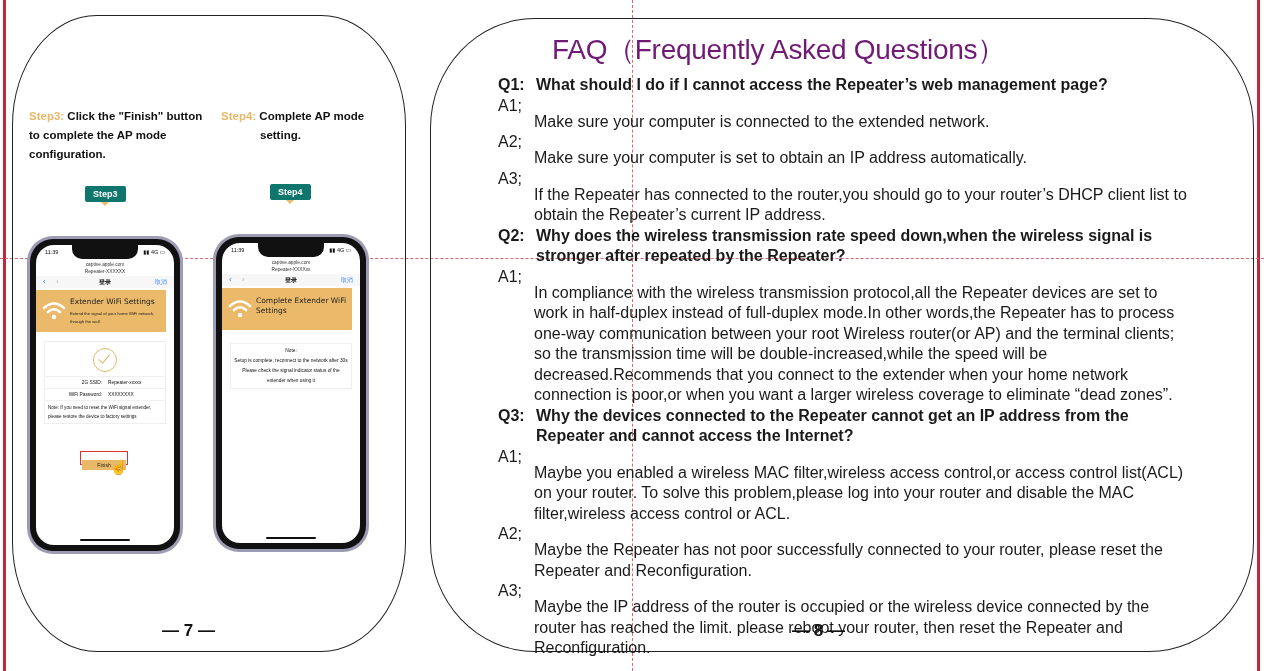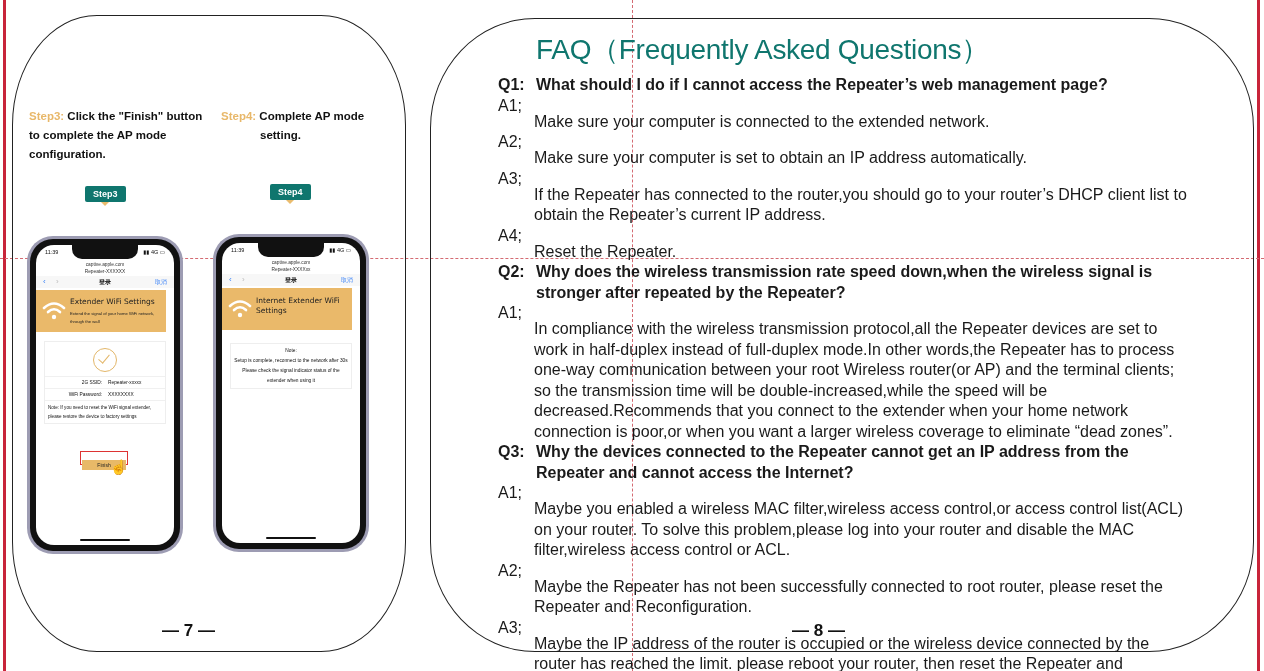--- a/index.html
+++ b/index.html
@@ -40,21 +40,21 @@
   .kv .k{width:50%;text-align:right;padding-right:3px;}
   .kv .v{width:50%;padding-left:3px;}
   .note{font-size:4.6px;line-height:9px;padding:2px 3px;border-top:1px solid #f0f0f0;}
   .finish-wrap{position:absolute;left:50%;margin-left:-25px;width:48px;height:14px;border:1px solid #d33;padding:1px;box-sizing:border-box;}
   .finish{width:100%;height:100%;background:#e8b968;font-size:5px;text-align:center;line-height:10px;color:#222;border:none;padding:0;}
   .hand{position:absolute;font-size:14px;color:#bbb;}
   .homebar{position:absolute;bottom:4px;left:50%;width:50px;margin-left:-25px;height:2px;background:#111;border-radius:1px;}
   .note2{position:absolute;left:8px;right:8px;top:100px;border:1px solid #eee;font-size:4.8px;line-height:10px;text-align:center;padding:2px 3px;}
 
   .page-num{position:absolute;font-size:17px;font-weight:bold;}
-  .faq-title{position:absolute;left:536px;top:31px;font-size:28px;color:#0f766e;letter-spacing:-0.3px;}
+  .faq-title{position:absolute;left:552px;top:31px;font-size:28px;color:#701a75;letter-spacing:-0.3px;}
   .faq{position:absolute;left:498px;top:75px;width:690px;font-size:16px;line-height:20.5px;color:#1a1a1a;}
   .q{font-weight:bold;display:flex;}
   .a{display:flex;}
   .pre{flex:0 0 auto;}
   .q .pre{width:38px;}
   .a .pre{width:36px;}
   .body{flex:1;}
   .a .body{padding-left:0;margin-top:16px;}
 </style>
 </head>
@@ -148,21 +148,21 @@
       <span class="fwd">›</span>
       <span class="title">登录</span>
       <span class="cancel">取消</span>
     </div>
     <div class="banner">
       <svg class="wifi" viewBox="0 0 24 22">
         <path d="M2 8 Q12 -1 22 8" stroke="#fff" stroke-width="2.6" fill="none" stroke-linecap="round"></path>
         <path d="M6 12 Q12 6.5 18 12" stroke="#fff" stroke-width="2.6" fill="none" stroke-linecap="round"></path>
         <circle cx="12" cy="17" r="2.2" fill="#fff"></circle>
       </svg>
-      <div class="btitle" style="top:8px;">Internet Extender WiFi Settings</div>
+      <div class="btitle" style="top:8px;">Complete Extender WiFi Settings</div>
     </div>
     <div class="note2">
       <div>Note:</div>
       <div>Setup is complete, reconnect to the network after 30s</div>
       <div>Please check the signal indicator status of the extender when using it</div>
     </div>
     <div class="homebar"></div>
   </div>
     </div>
 </div>
@@ -181,43 +181,39 @@
       <span class="body">Make sure your computer is connected to the extended network.</span>
     </div>
     <div class="a">
       <span class="pre">A2;</span>
       <span class="body">Make sure your computer is set to obtain an IP address automatically.</span>
     </div>
     <div class="a">
       <span class="pre">A3;</span>
       <span class="body">If the Repeater has connected to the router,you should go to your router’s DHCP client list to obtain the Repeater’s current IP address.</span>
     </div>
-    <div class="a">
-      <span class="pre">A4;</span>
-      <span class="body">Reset the Repeater.</span>
-    </div>
     <div class="q">
       <span class="pre">Q2:</span>
       <span class="body">Why does the wireless transmission rate speed down,when the wireless signal is stronger after repeated by the Repeater?</span>
     </div>
     <div class="a">
       <span class="pre">A1;</span>
       <span class="body">In compliance with the wireless transmission protocol,all the Repeater devices are set to work in half-duplex instead of full-duplex mode.In other words,the Repeater has to process one-way communication between your root Wireless router(or AP) and the terminal clients; so the transmission time will be double-increased,while the speed will be decreased.Recommends that you connect to the extender when your home network connection is poor,or when you want a larger wireless coverage to eliminate “dead zones”.</span>
     </div>
     <div class="q">
       <span class="pre">Q3:</span>
       <span class="body">Why the devices connected to the Repeater cannot get an IP address from the Repeater and cannot access the Internet?</span>
     </div>
     <div class="a">
       <span class="pre">A1;</span>
       <span class="body">Maybe you enabled a wireless MAC filter,wireless access control,or access control list(ACL) on your router. To solve this problem,please log into your router and disable the MAC filter,wireless access control or ACL.</span>
     </div>
     <div class="a">
       <span class="pre">A2;</span>
-      <span class="body">Maybe the Repeater has not been successfully connected to root router, please reset the Repeater and Reconfiguration.</span>
+      <span class="body">Maybe the Repeater has not poor successfully connected to your router, please reset the Repeater and Reconfiguration.</span>
     </div>
     <div class="a">
       <span class="pre">A3;</span>
       <span class="body">Maybe the IP address of the router is occupied or the wireless device connected by the router has reached the limit. please reboot your router, then reset the Repeater and Reconfiguration.</span>
     </div>
   </div>
 
 <div class="page-num" style="left:792px;top:621px;">— 8 —</div>
 
 </body></html>

